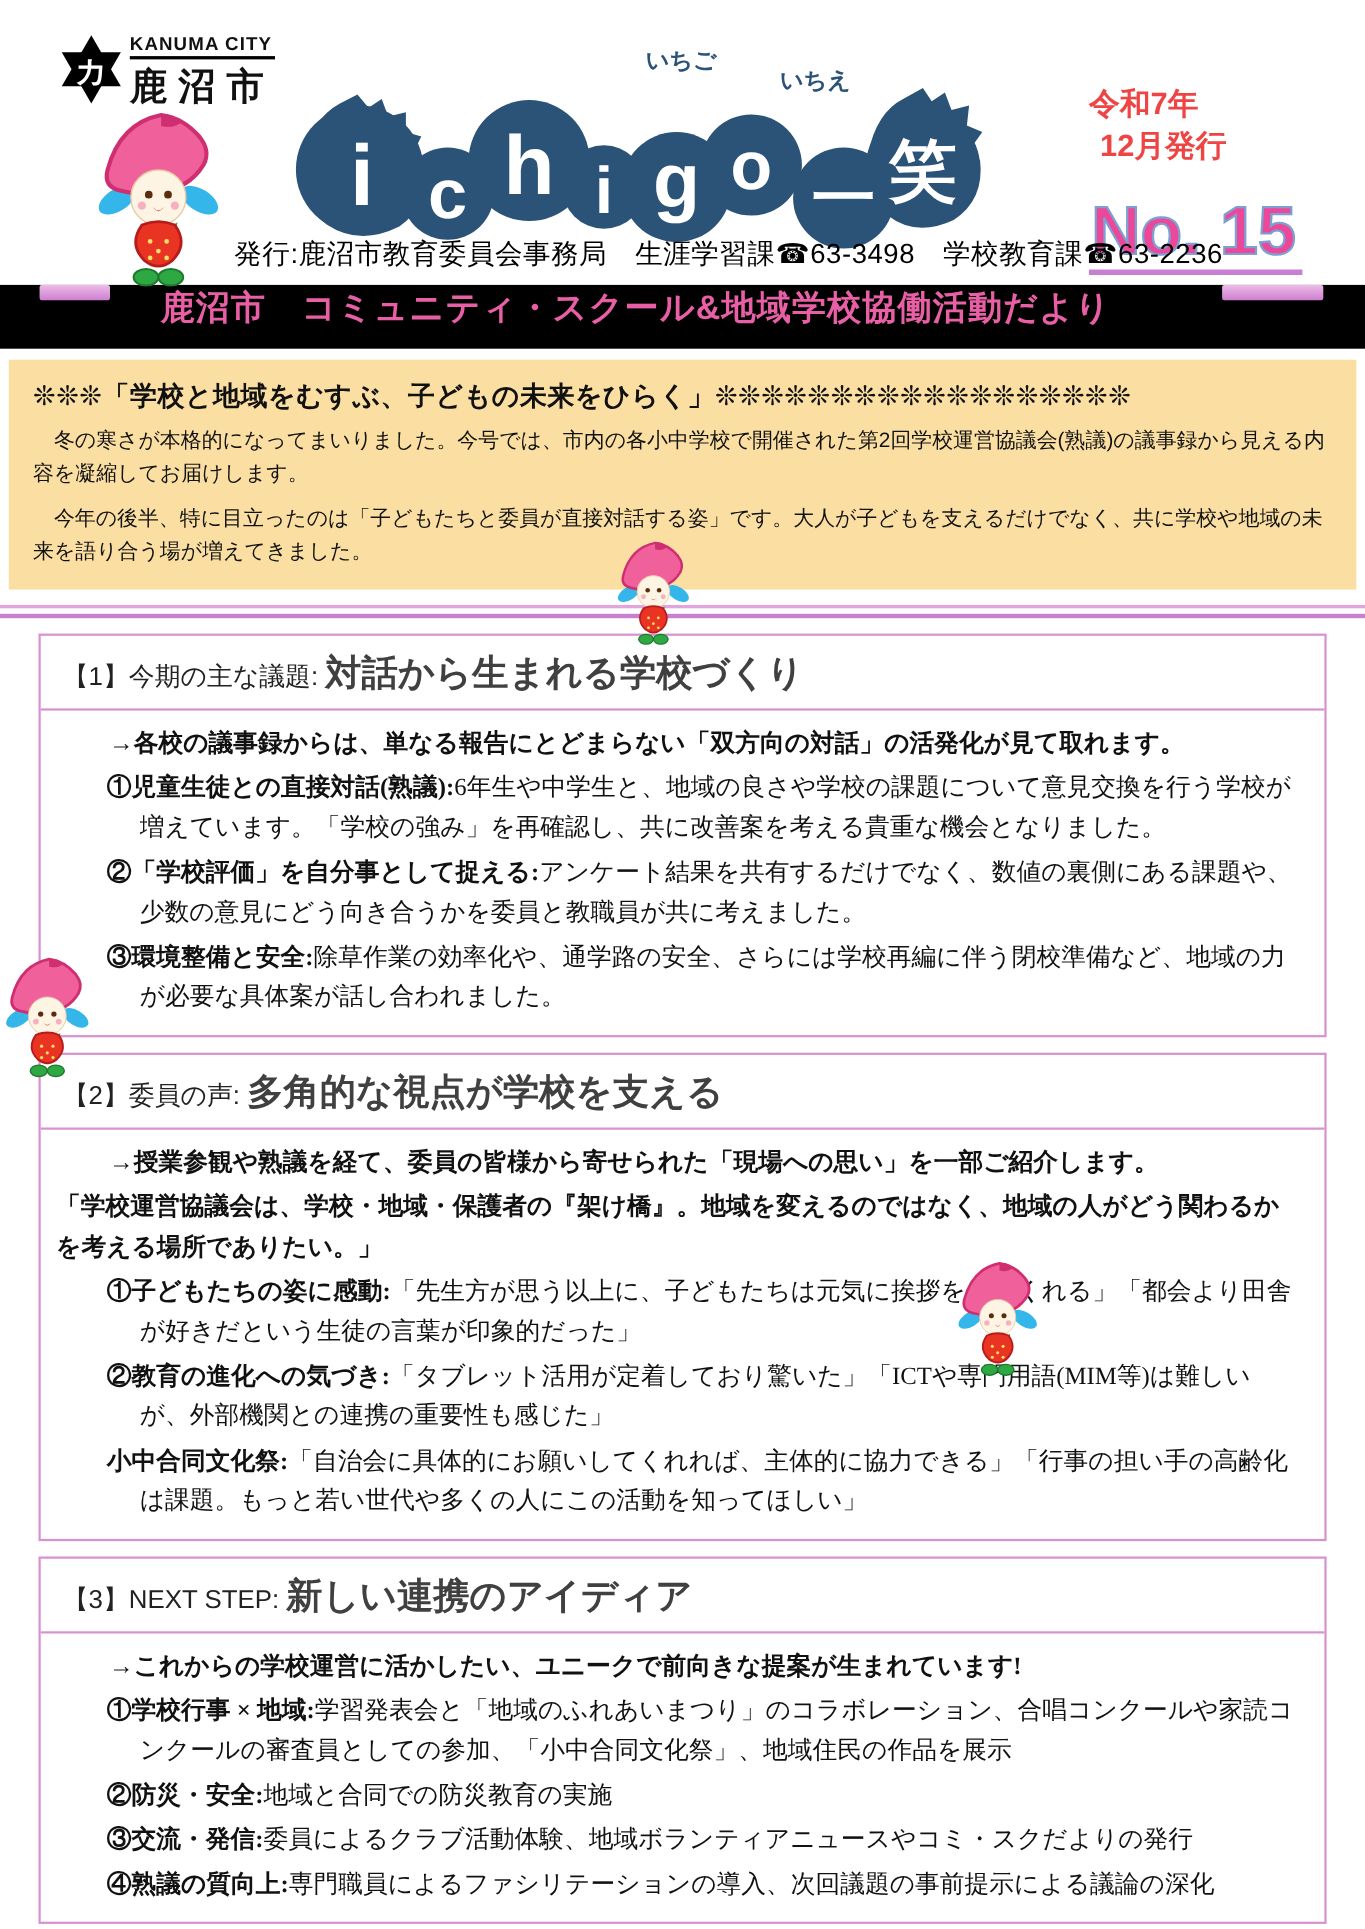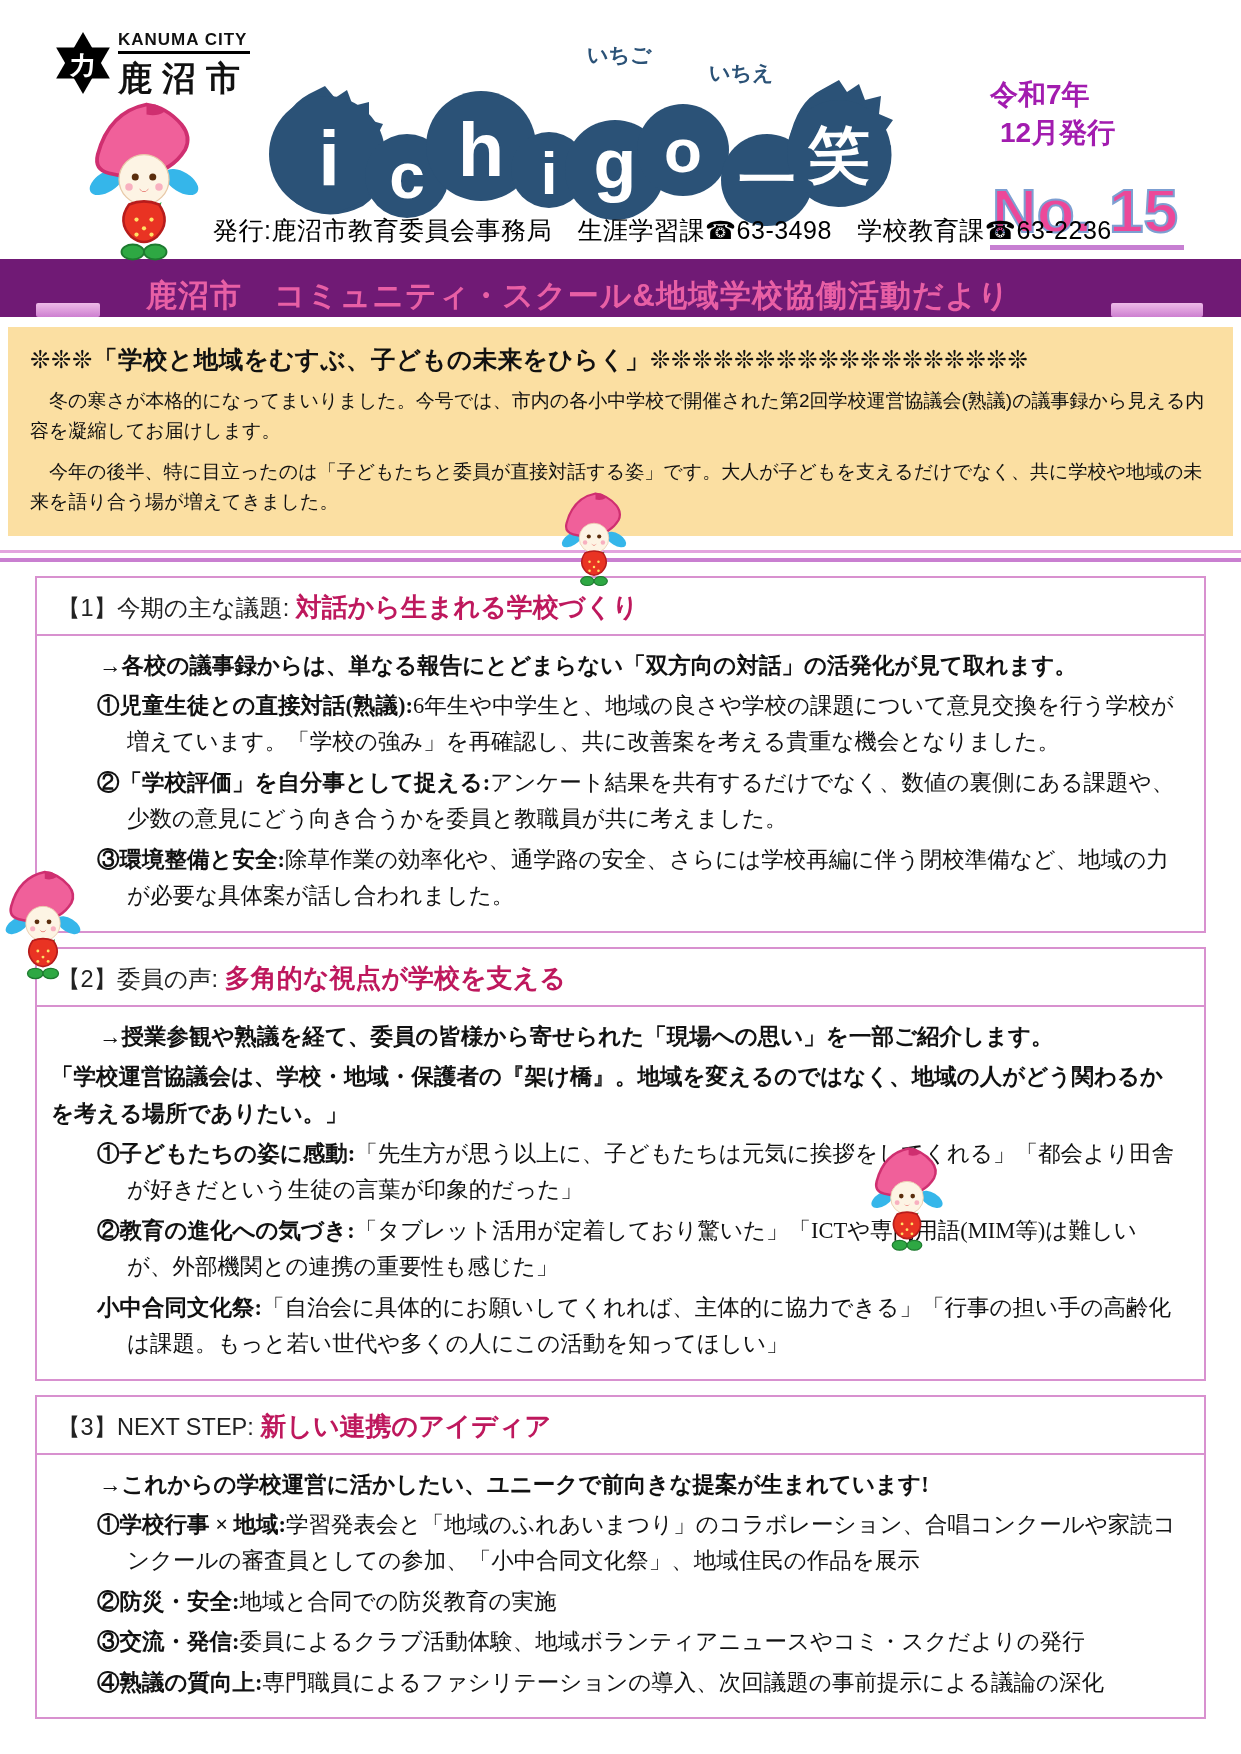--- a/index.html
+++ b/index.html
@@ -11,49 +11,49 @@
   .brand-col{width:205px;flex:none;position:relative;}
   .emblem-row{display:flex;align-items:flex-start;}
   .emblem-svg{width:62px;height:66px;flex:none;}
   .emblem-text{margin-left:4px;}
   .emblem-caption{font-size:17px;font-weight:bold;letter-spacing:1px;border-bottom:3px solid #000;padding-bottom:1px;}
   .emblem-city{font-size:34px;font-weight:bold;letter-spacing:10px;margin-top:2px;}
   .mascot{display:block;}
   .mascot-header{position:absolute;left:28px;top:72px;width:128px;height:165px;}
   .logo-col{flex:1;padding-top:6px;}
   .issue-col{width:215px;flex:none;padding-top:46px;}
-  .issue-date{font-size:28px;font-weight:bold;line-height:1.35;color:#a21caf;}
+  .issue-date{font-size:28px;font-weight:bold;line-height:1.35;color:#ef4444;}
   .issue-date .l2{padding-left:10px;}
   .issue-no{margin-top:26px;font-size:62px;font-weight:bold;color:#ec4899;
             -webkit-text-stroke:2px #7d9fd2;text-stroke:2px #7d9fd2;
             border-bottom:5px solid #c77fd2;display:inline-block;line-height:1.05;padding:0 6px 2px 2px;}
   .publisher{margin:-14px 0 0 213px;font-size:25px;color:#000;letter-spacing:0.5px;}
 
   
-  .banner{margin-top:12px;height:58px;background:#701a75;display:flex;align-items:flex-end;}
+  .banner{margin-top:12px;height:58px;background:#000000;display:flex;align-items:flex-start;}
   .deco-bar{height:14px;border-radius:2px;background:linear-gradient(180deg,#eebbe8,#cd7fd0);flex:none;}
   .deco-left{width:64px;margin-left:36px;}
   .deco-right{width:92px;margin-left:auto;margin-right:38px;}
   .banner-title{margin-left:46px;font-size:31px;font-weight:bold;color:#e85fa5;letter-spacing:1px;}
 
   
   .intro{margin:10px 8px 0;background:#fbdfa2;padding:16px 22px 18px;box-sizing:border-box;}
   .intro-headline{font-size:24.5px;font-weight:bold;letter-spacing:0.5px;}
   .intro p{margin:10px 0 0;font-size:19px;line-height:1.6;}
 
   
   .double-rule{margin:14px 0 0;}
   .double-rule .r1{height:3px;background:#e3a4de;}
   .double-rule .gap{height:5px;}
   .double-rule .r2{height:4px;background:#c97fd0;}
 
   
   .topic{margin:14px 35px 0;border:2px solid #d891cf;background:#fff;}
   .topic-head{padding:12px 20px 9px;border-bottom:2px solid #d891cf;font-size:23.5px;color:#222;}
-  .topic-head .ttl{font-size:26px;font-weight:bold;color:#be185d;}
+  .topic-head .ttl{font-size:33px;font-weight:bold;color:#404040;}
   .topic-body{padding:12px 26px 16px;font-size:22.5px;line-height:1.62;font-family:Liberation Serif, serif;}
   .arrow-line{padding-left:36px;font-weight:bold;}
   .item{padding-left:64px;text-indent:-30px;margin-top:4px;}
   .item .lbl{font-weight:bold;}
   .quote{margin:4px 0 0 -12px;font-weight:bold;}
 
   
   .mascot-sec1{position:absolute;left:556px;top:492px;width:76px;height:98px;z-index:5;}
   .mascot-sec2{position:absolute;left:0px;top:852px;width:86px;height:150px;z-index:5;}
   .mascot-sec3{position:absolute;left:866px;top:1142px;width:82px;height:118px;z-index:5;}

